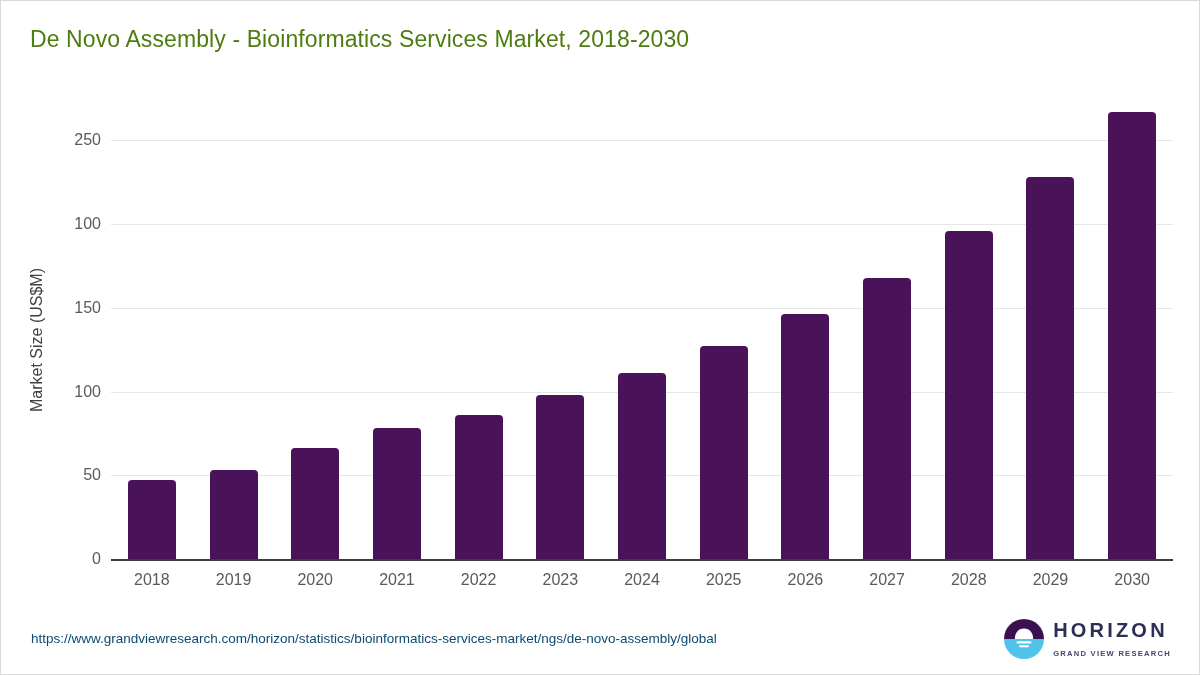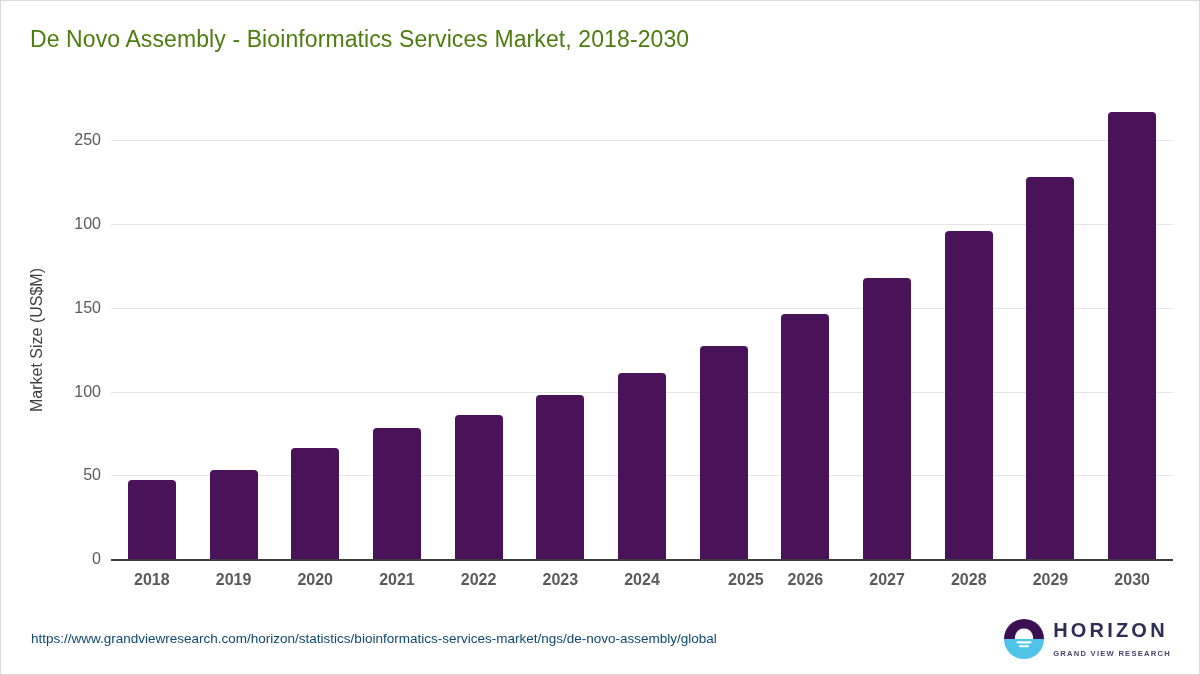--- a/index.html
+++ b/index.html
@@ -111,21 +111,20 @@
   }
   .x-tick-label {
     position: absolute;
     top: 0;
     text-align: center;
     font-size: 16px;
     color: #5a5a5a;
     transform: translateX(-50%);
     width: 80px;
     margin-left: 0;
-    font-weight: bold;
   }
 
   
   #source-url {
     position: absolute;
     left: 30px;
     top: 630px;
     font-size: 13.5px;
     color: #0c4a6e;
     white-space: nowrap;
@@ -210,21 +209,21 @@
     </div>
 
   <div id="x-ticks">
       <div class="x-tick-label" style="left: 40.8462px;">2018</div>
       <div class="x-tick-label" style="left: 122.538px;">2019</div>
       <div class="x-tick-label" style="left: 204.231px;">2020</div>
       <div class="x-tick-label" style="left: 285.923px;">2021</div>
       <div class="x-tick-label" style="left: 367.615px;">2022</div>
       <div class="x-tick-label" style="left: 449.308px;">2023</div>
       <div class="x-tick-label" style="left: 531px;">2024</div>
-      <div class="x-tick-label" style="left: 612.692px; text-align: right;">2025</div>
+      <div class="x-tick-label" style="left: 612.692px;">2025</div>
       <div class="x-tick-label" style="left: 694.385px;">2026</div>
       <div class="x-tick-label" style="left: 776.077px;">2027</div>
       <div class="x-tick-label" style="left: 857.769px;">2028</div>
       <div class="x-tick-label" style="left: 939.462px;">2029</div>
       <div class="x-tick-label" style="left: 1021.15px;">2030</div>
     </div>
 
   <div id="source-url">https://www.grandviewresearch.com/horizon/statistics/bioinformatics-services-market/ngs/de-novo-assembly/global</div>
 
   <div id="logo">

